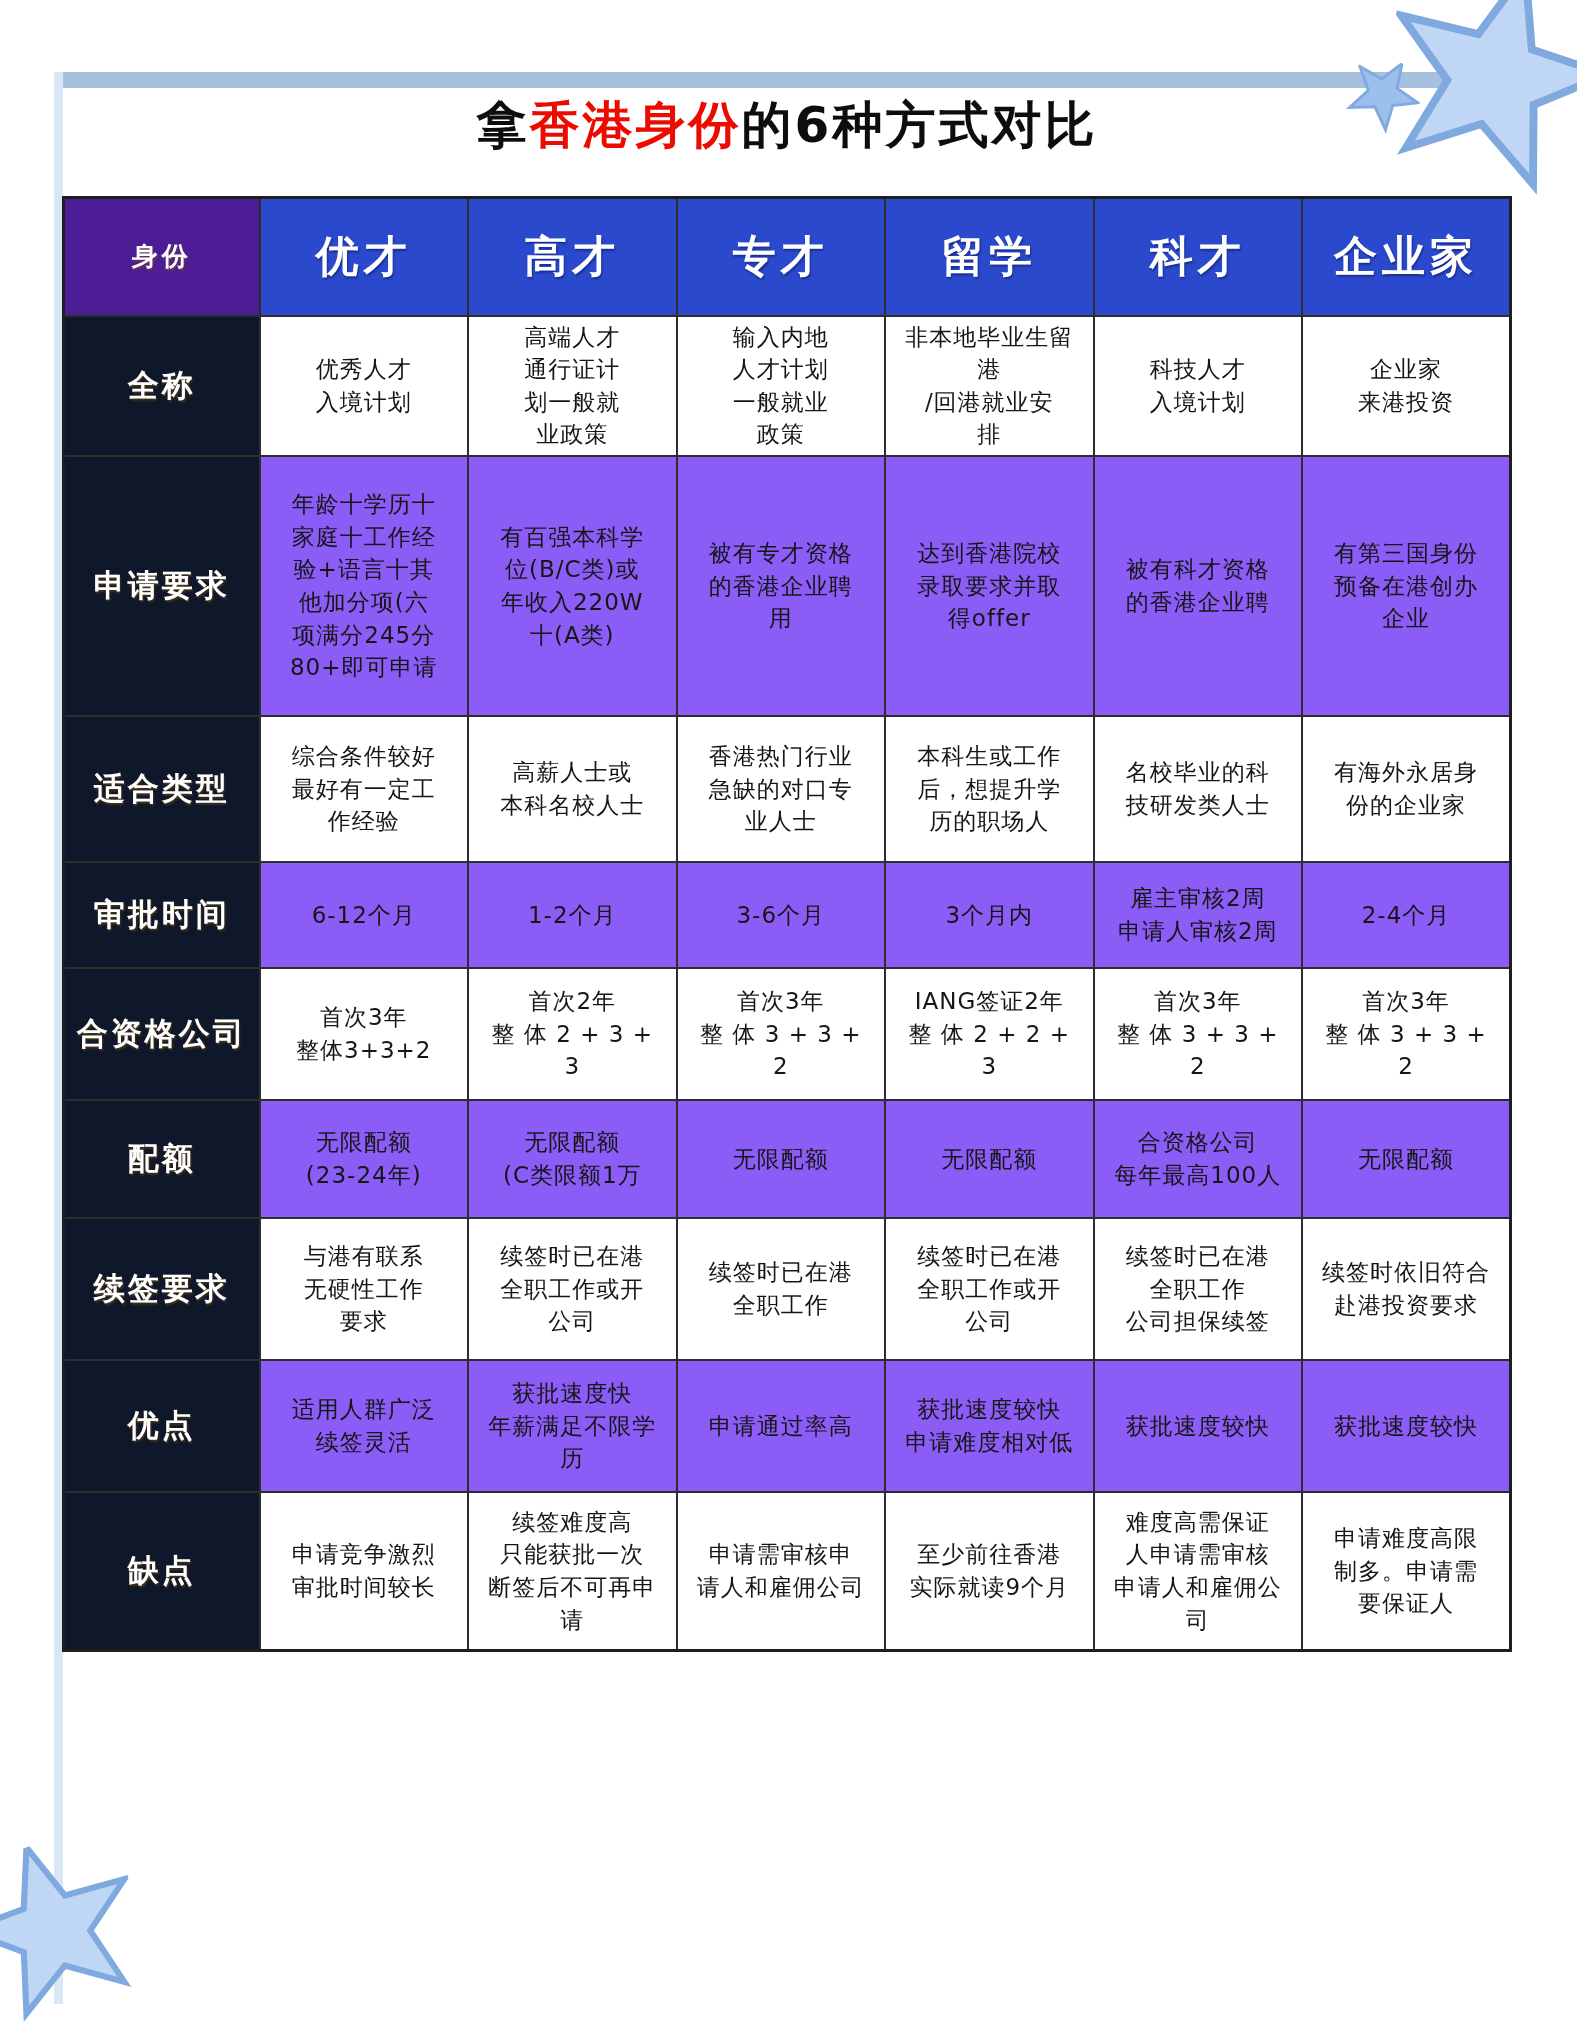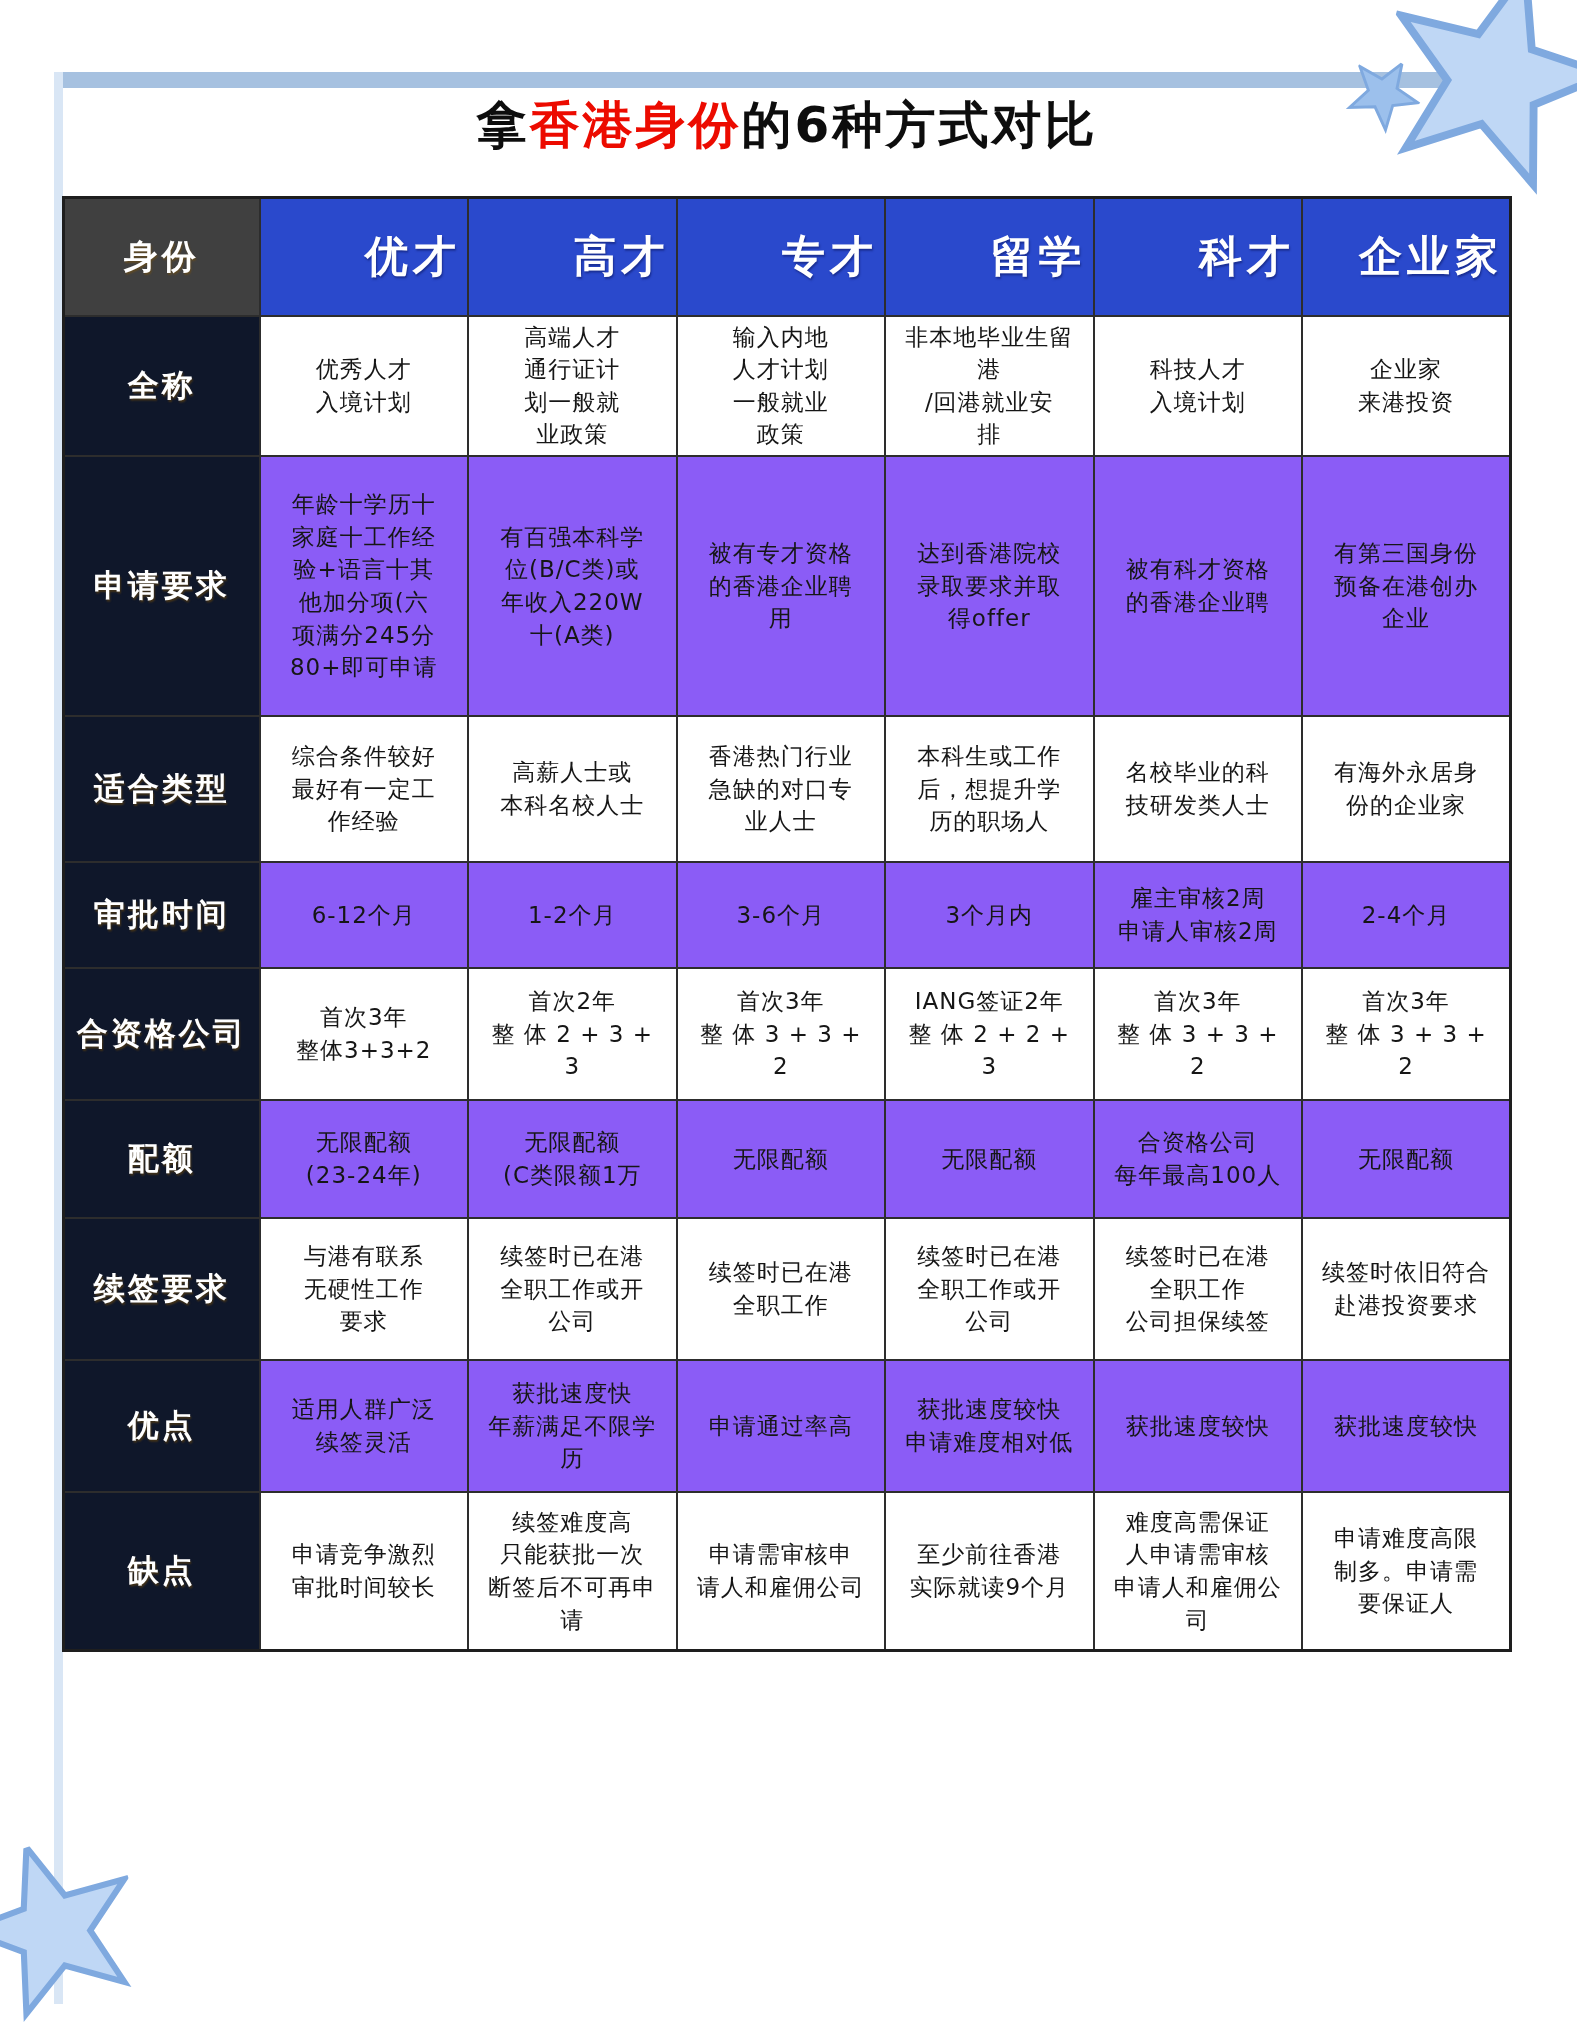--- a/index.html
+++ b/index.html
@@ -35,27 +35,26 @@
   }
   table.cmp th,table.cmp td{
     border:2px solid #2d2d2d;
     text-align:center;vertical-align:middle;
     white-space:pre-line;
     padding:4px 6px;
     overflow:hidden;
   }
   col.c-label{width:196px;}
   thead th.head-corner{
-    background:#404040;color:#ffffff;font-size:34px;font-weight:bold;letter-spacing:4px;
+    background:#4c1d95;color:#ffffff;font-size:26px;font-weight:bold;letter-spacing:4px;
     text-shadow:1px 2px 2px rgba(130,85,0,.45);
   }
   thead th.head-col{
     background:#2a49cc;color:#ffffff;font-size:43px;font-weight:bold;letter-spacing:5px;
     text-shadow:1px 2px 2px rgba(10,20,90,.5);
-    text-align:right;
   }
   tbody th.row-label{
     background:#0f172a;color:#ffffff;font-size:31px;font-weight:bold;letter-spacing:3px;
     text-shadow:1px 2px 2px rgba(130,85,0,.45);
   }
   tbody td{
     background:#ffffff;color:#161616;font-size:23px;line-height:1.42;letter-spacing:1px;
   }
   tbody tr.bg-gray td{background:#8b5cf6;}
 

